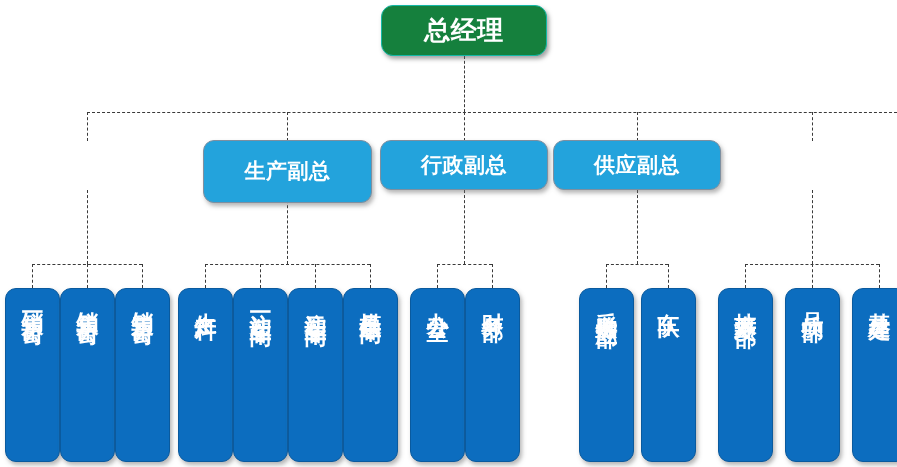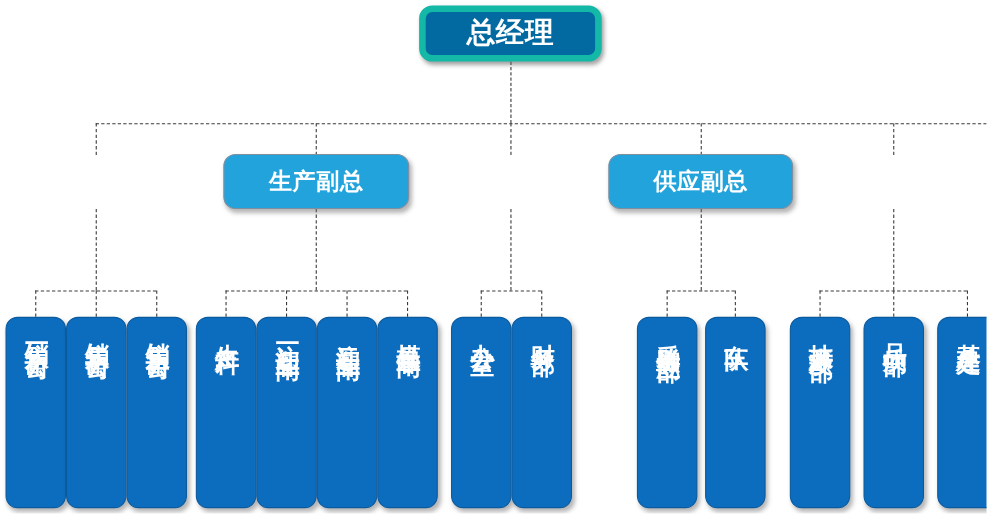--- a/index.html
+++ b/index.html
@@ -24,22 +24,22 @@
     align-items: center;
     justify-content: center;
     color: #ffffff;
     font-weight: bold;
     line-height: 1.08;
     letter-spacing: 0.5px;
     z-index: 3;
   }
   
   .node.lvl1 {
-    background: #0369a1;
-    border: 6px solid #14b8a6;
+    background: #15803d;
+    border: 1px solid #14b8a6;
     border-radius: 12px;
     font-size: 26px;
     box-shadow: 2px 3px 4px rgba(90,90,90,0.55);
   }
   
   .node.lvl2 {
     background: #23a3dc;
     border: 1px solid #7e8fa0;
     border-radius: 11px;
     font-size: 21px;
@@ -116,22 +116,25 @@
   <div class="conn v" style="left:812px; top:190px; height:74px;"></div>
   <div class="conn h" style="left:745px; top:264px; width:134px;"></div>
   <div class="conn v" style="left:745px; top:264px; height:24px;"></div>
   <div class="conn v" style="left:812px; top:264px; height:24px;"></div>
   <div class="conn v" style="left:879px; top:264px; height:24px;"></div>
 
   <div class="node lvl1" style="left:381px; top:5px; width:166px; height:51px;">
     <span>总经理</span>
   </div>
 
-  <div class="node lvl2" style="left:203px; top:140px; width:169px; height:50px;">
+  <div class="node lvl2" style="left:203px; top:140px; width:169px; height:63px;">
     <span>生产副总</span>
+  </div>
+  <div class="node lvl2" style="left:380px; top:140px; width:168px; height:50px;">
+    <span>行政副总</span>
   </div>
   <div class="node lvl2" style="left:553px; top:140px; width:168px; height:50px;">
     <span>供应副总</span>
   </div>
 
   <div class="node lvl3" style="left:5px; top:288px; width:55px; height:174px;">
     <span class="vtext">销售一公司</span>
   </div>
   <div class="node lvl3" style="left:60px; top:288px; width:55px; height:174px;">
     <span class="vtext">销售二公司</span>

